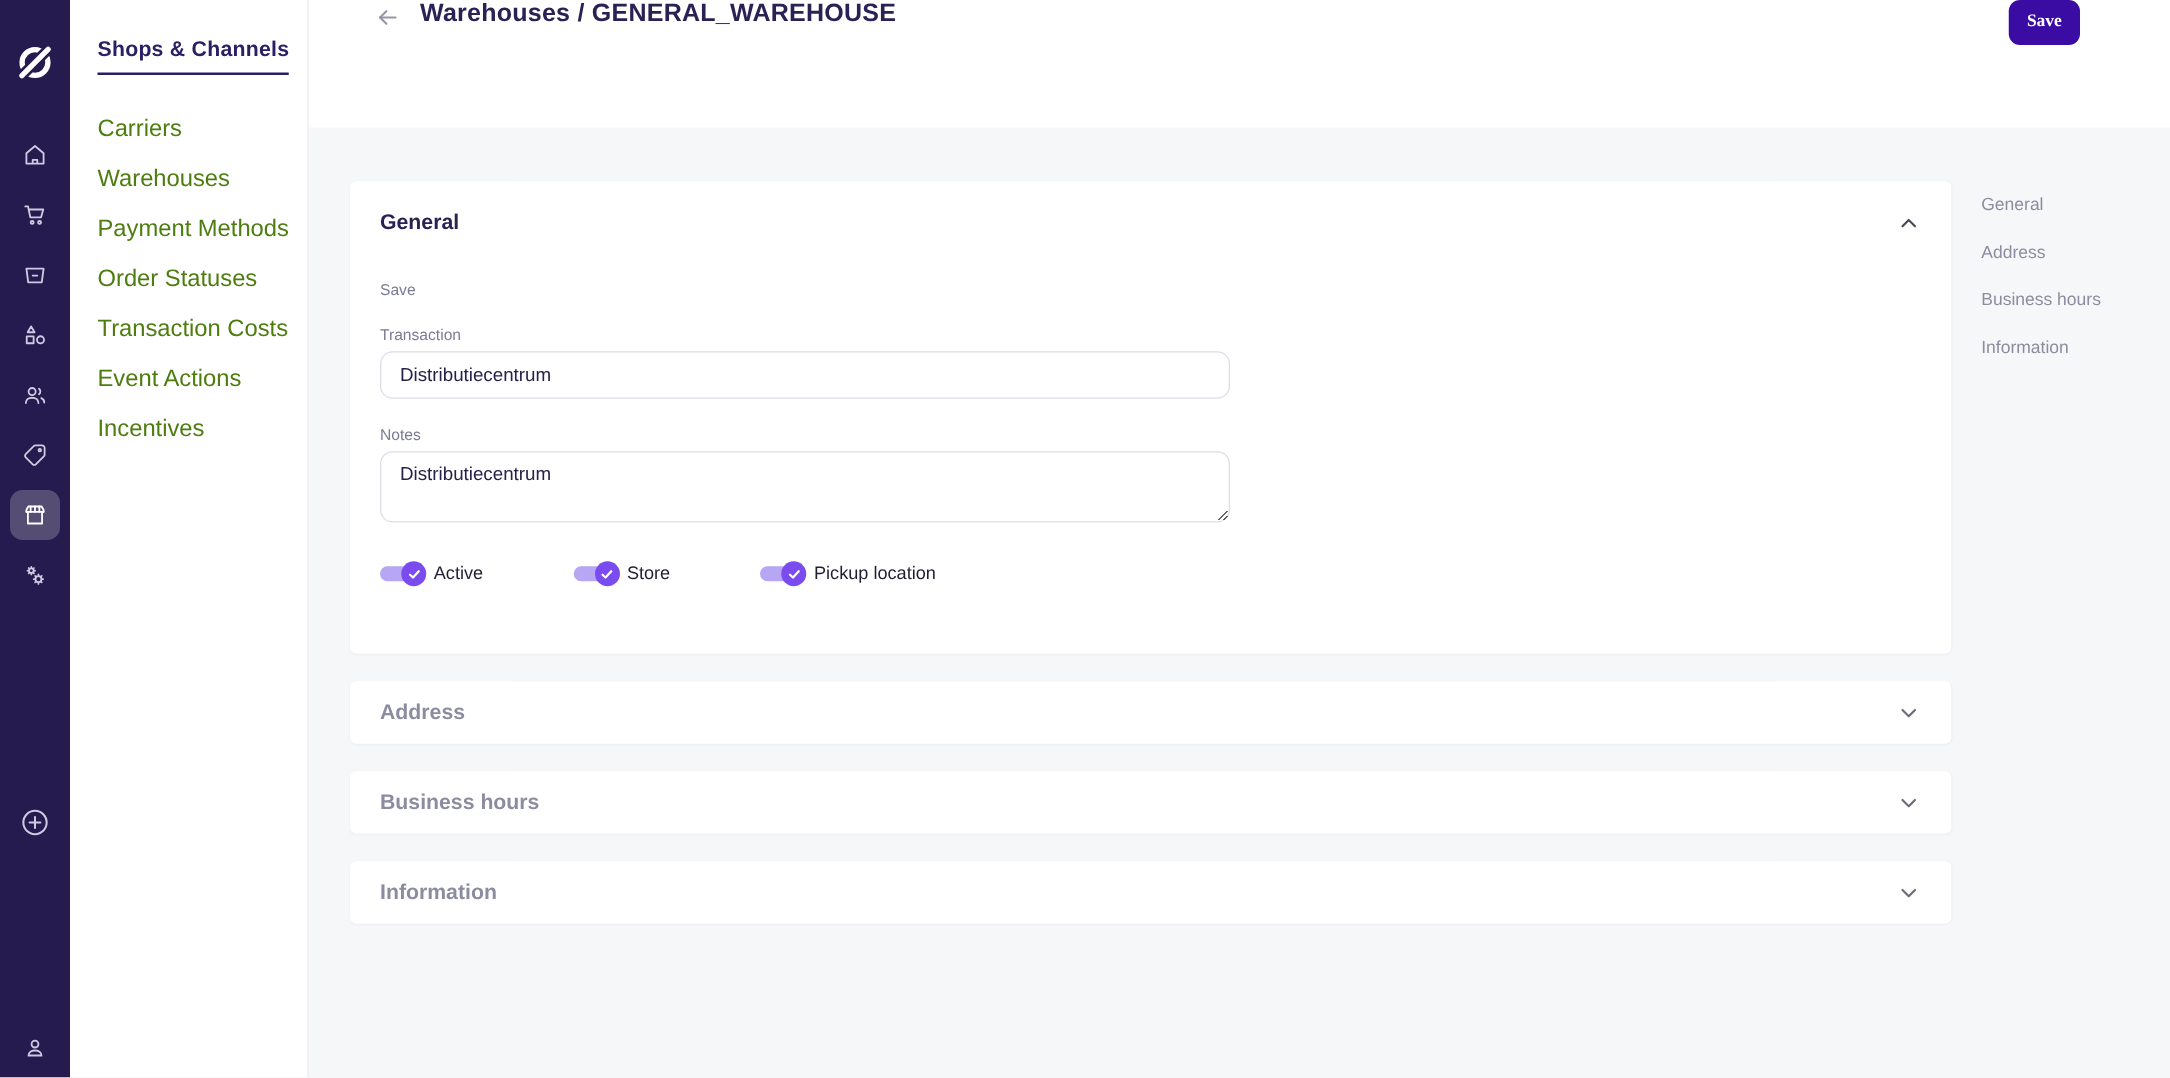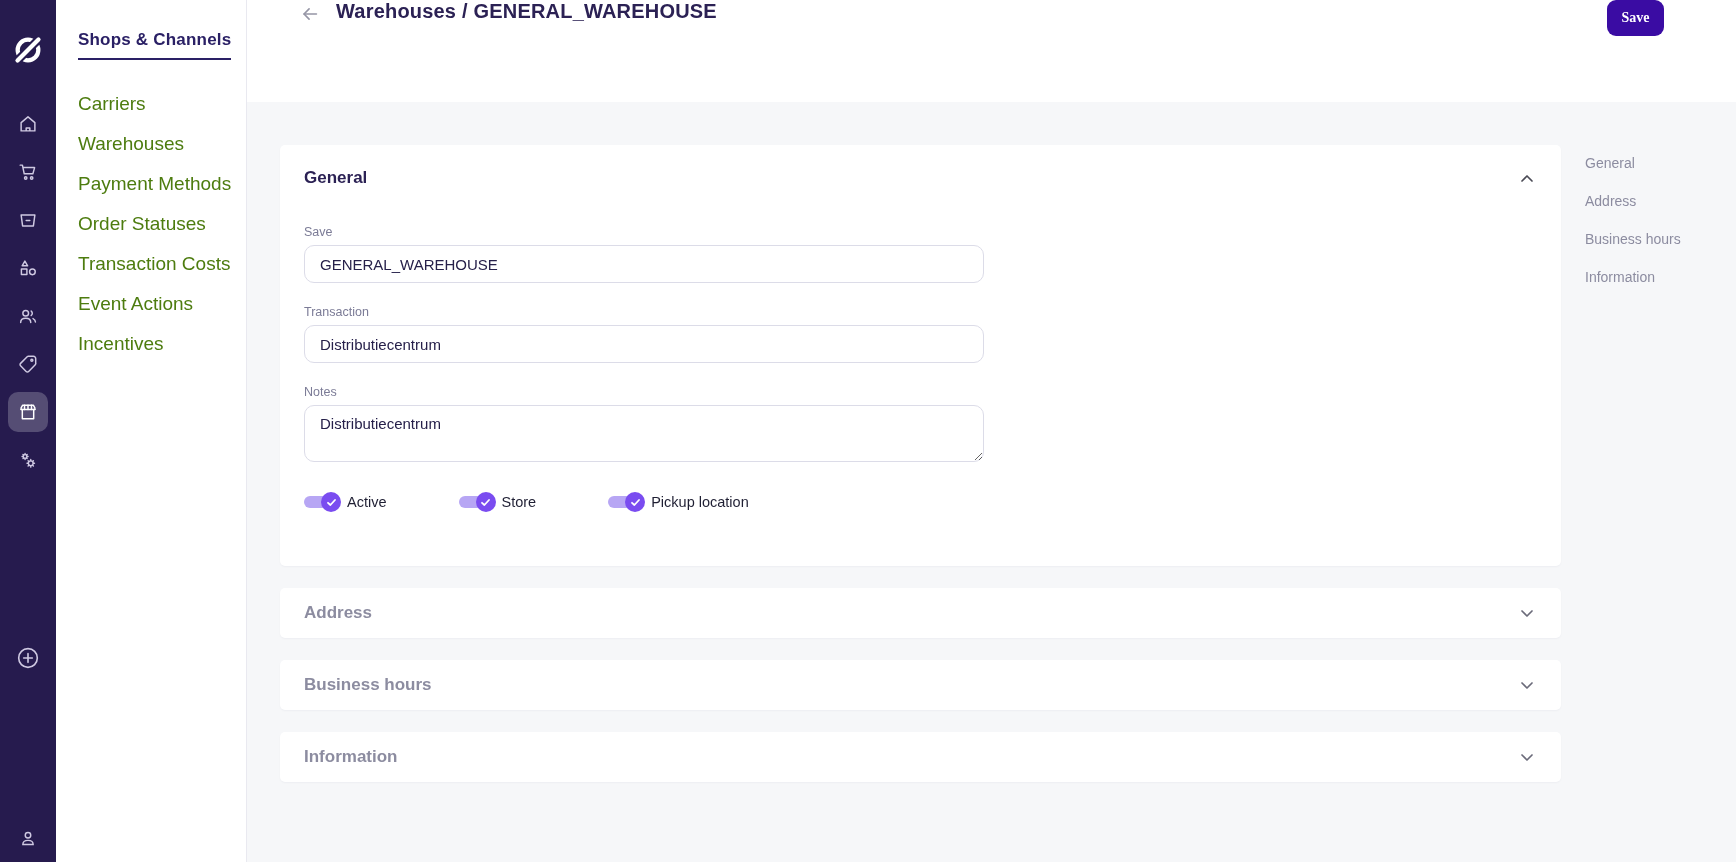--- a/index.html
+++ b/index.html
@@ -185,21 +185,20 @@
           <span class="chev">
             <svg width="14" height="9" viewBox="0 0 14 9" fill="none" stroke="#4a4a55" stroke-width="1.7" stroke-linecap="round" stroke-linejoin="round">
                 <polyline points="2,7 7,2 12,7"></polyline>
               </svg>
           </span>
         </div>
         <div class="card-body">
 
           <div class="field">
             <div class="field-label">Save</div>
-            <input type="text" value="GENERAL_WAREHOUSE" style="">
           </div>
 
           <div class="field">
             <div class="field-label">Transaction</div>
             <input type="text" value="Distributiecentrum" style="">
           </div>
 
           <div class="field">
             <div class="field-label">Notes</div>
             <textarea style="">Distributiecentrum</textarea>

